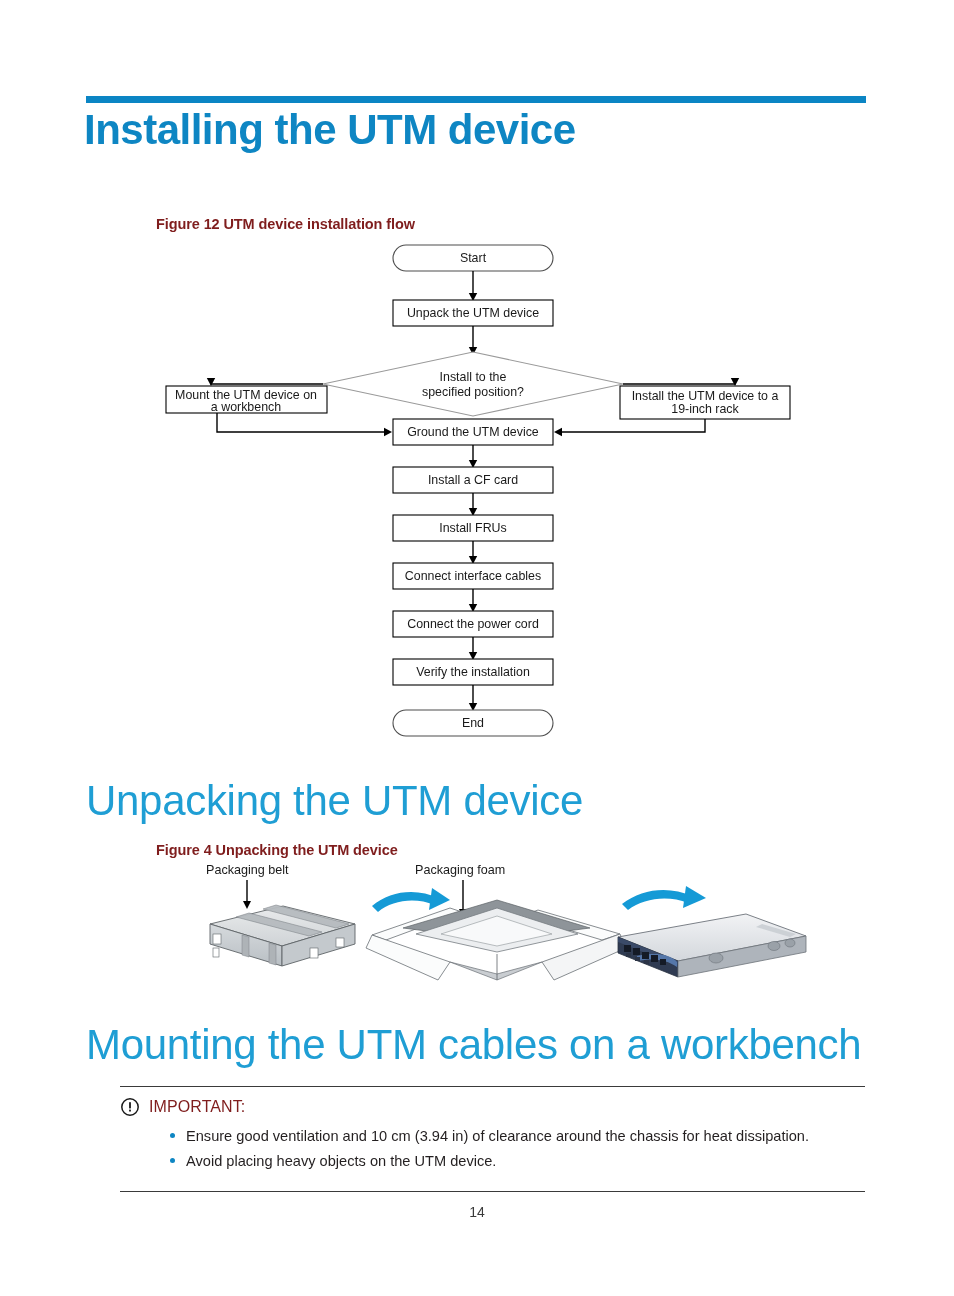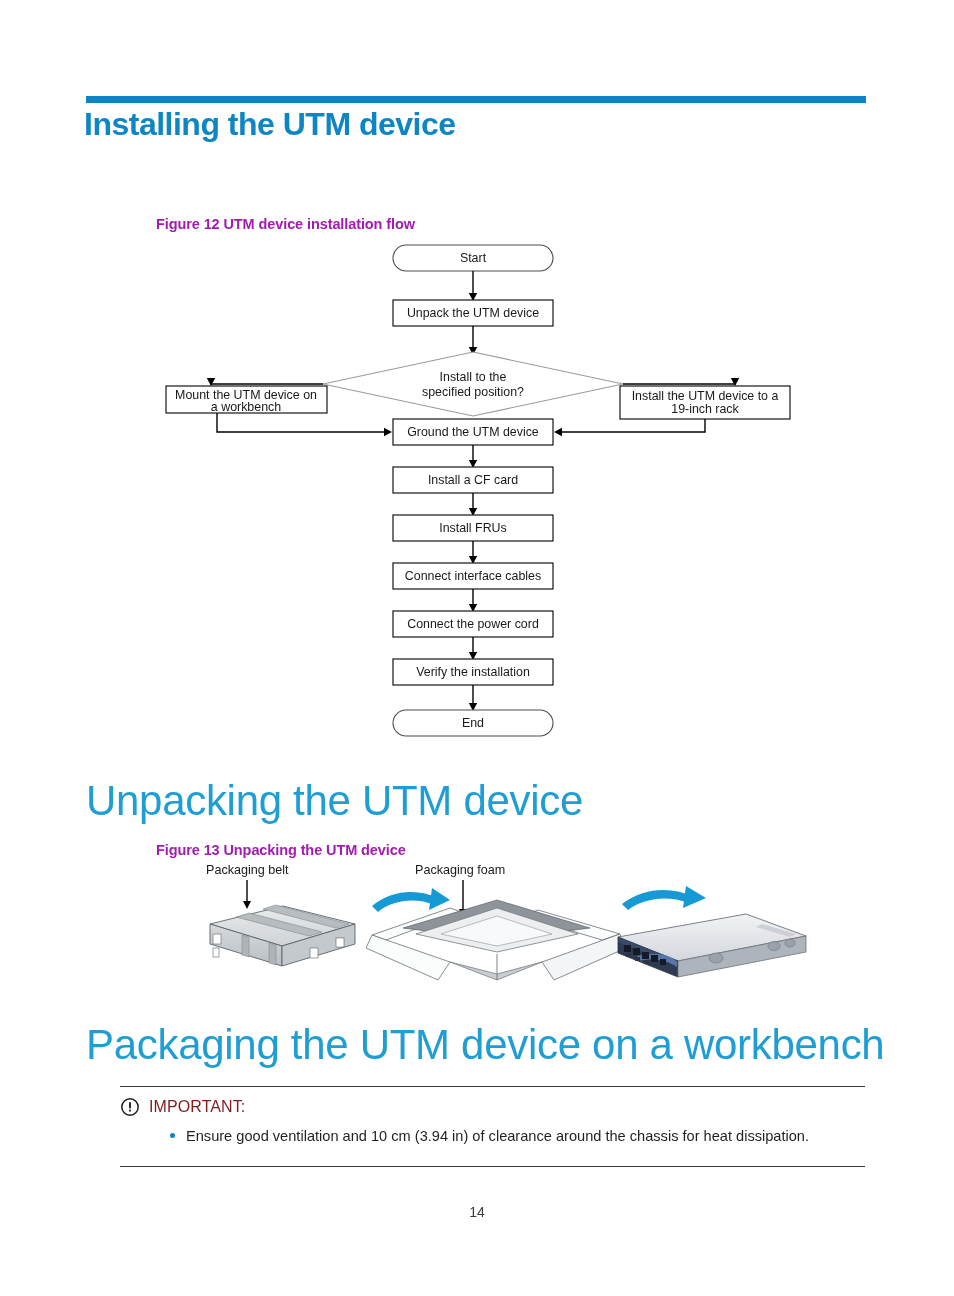--- a/index.html
+++ b/index.html
@@ -12,28 +12,28 @@
     overflow:hidden;
   }
 
   
   .top-rule {
     position:absolute; left:86px; top:96px; width:780px; height:7px;
     background:#0b85c4;
   }
   .h1 {
     position:absolute; left:84px; top:108px; width:800px;
-    font-size:32px; font-weight:bold; letter-spacing:-0.5px;
+    font-size:42px; font-weight:bold; letter-spacing:-0.5px;
     color:#0e86c3; line-height:1.05;
   }
 
   
   .fig-caption {
     position:absolute;
-    font-size:14.5px; font-weight:bold; color:#a21caf;
+    font-size:14.5px; font-weight:bold; color:#7f1d1d;
     letter-spacing:-0.1px;
   }
 
   
   .h2 {
     position:absolute; left:86px; width:820px;
     font-size:42px; font-weight:normal; letter-spacing:-0.3px;
     color:#1f9ed4; line-height:1.1;
   }
 
@@ -169,21 +169,21 @@
   <path class="fc-line" d="M103,230 L103,249"></path>
   <path d="M103,256 l-4.2,-8 l8.4,0 z" fill="#000"></path>
 
   <rect class="fc-term" x="23" y="255" width="160" height="26" rx="13" ry="13"></rect>
   <text class="fc-text" x="103" y="272" text-anchor="middle">End</text>
 </svg>
 </div>
 
 <div class="h2" style="top:778px;">Unpacking the UTM device</div>
 
-<div class="fig-caption" style="left:156px; top:842px;">Figure 13 Unpacking the UTM device</div>
+<div class="fig-caption" style="left:156px; top:842px;">Figure 4 Unpacking the UTM device</div>
 
 <div id="unpack-fig">
 <svg class="fc-svg" width="680" height="145" viewBox="0 0 680 145">
   <defs>
     <linearGradient id="gTop" x1="0" y1="0" x2="0" y2="1">
       <stop offset="0%" stop-color="#e9ebec"></stop>
       <stop offset="100%" stop-color="#cfd3d6"></stop>
     </linearGradient>
     <linearGradient id="gFront" x1="0" y1="0" x2="0" y2="1">
       <stop offset="0%" stop-color="#d6dadd"></stop>
@@ -280,37 +280,41 @@
 
     <ellipse cx="566" cy="96" rx="7" ry="5" fill="#9aa1a8" stroke="#6d737a" stroke-width="0.6"></ellipse>
     <ellipse cx="624" cy="84" rx="6" ry="4.5" fill="#9aa1a8" stroke="#6d737a" stroke-width="0.6"></ellipse>
     <ellipse cx="640" cy="81" rx="5" ry="4" fill="#9aa1a8" stroke="#6d737a" stroke-width="0.6"></ellipse>
 
     <polygon points="612,62 646,72 640,75 606,65" fill="#c6cbd0" opacity="0.8"></polygon>
   </g>
 </svg>
 </div>
 
-<div class="h2" style="top:1022px;">Packaging the UTM device on a workbench</div>
+<div class="h2" style="top:1022px;">Mounting the UTM cables on a workbench</div>
 
 <div id="important-block">
   <div class="rule-line"></div>
 
   <div class="imp-head">
     <svg width="20" height="20" viewBox="0 0 20 20">
       <circle cx="10" cy="10" r="8.2" fill="none" stroke="#1a1a1a" stroke-width="1.5"></circle>
       <rect x="9.1" y="5.2" width="1.8" height="6.2" fill="#1a1a1a"></rect>
       <rect x="9.1" y="12.6" width="1.8" height="1.9" fill="#1a1a1a"></rect>
     </svg>
     <span class="imp-label">IMPORTANT:</span>
   </div>
 
   <ul class="imp-list">
     <li>
       <span class="bullet"></span>
       <span>Ensure good ventilation and 10 cm (3.94 in) of clearance around the chassis for heat dissipation.</span>
     </li>
+    <li>
+      <span class="bullet"></span>
+      <span>Avoid placing heavy objects on the UTM device.</span>
+    </li>
   </ul>
 
   <div class="rule-line"></div>
 </div>
 
 <div class="page-num">14</div>
 
 </body></html>

